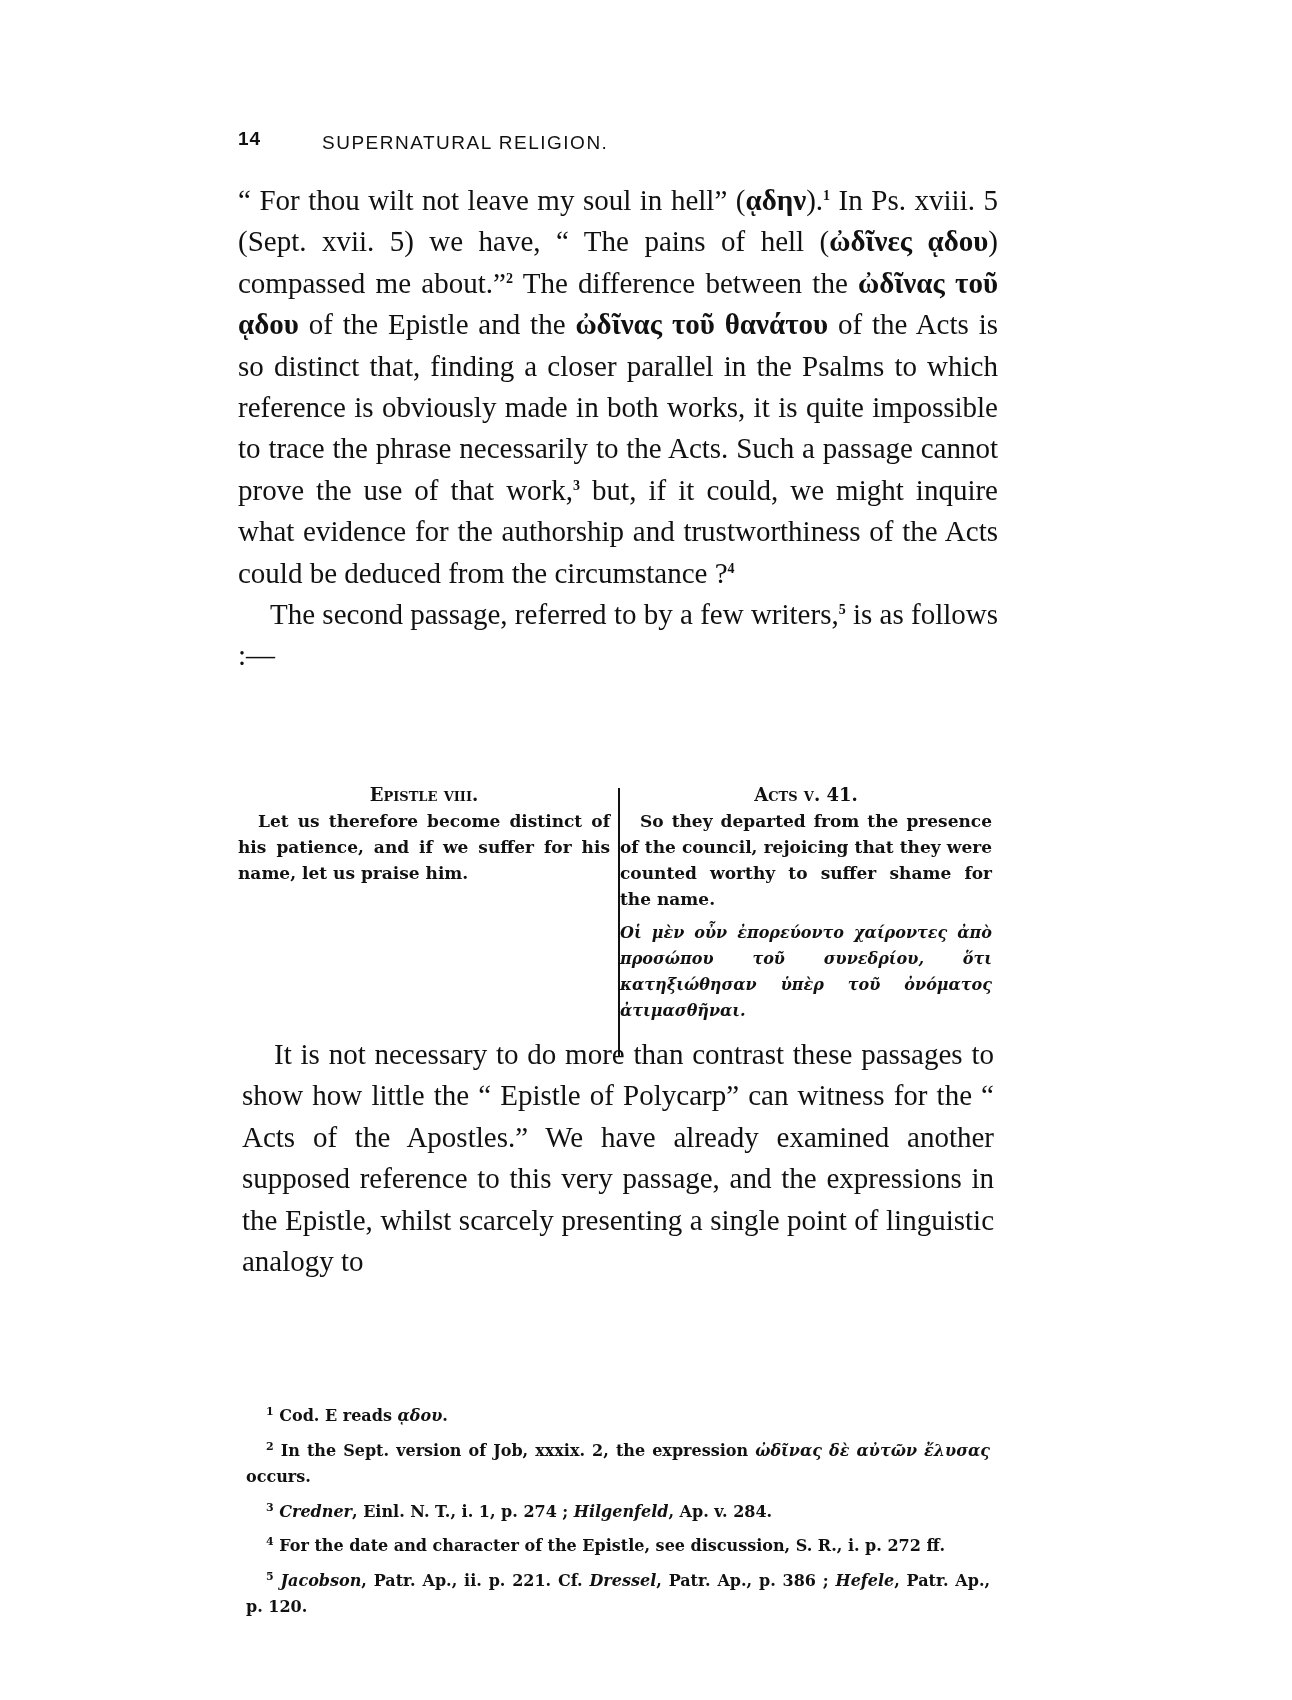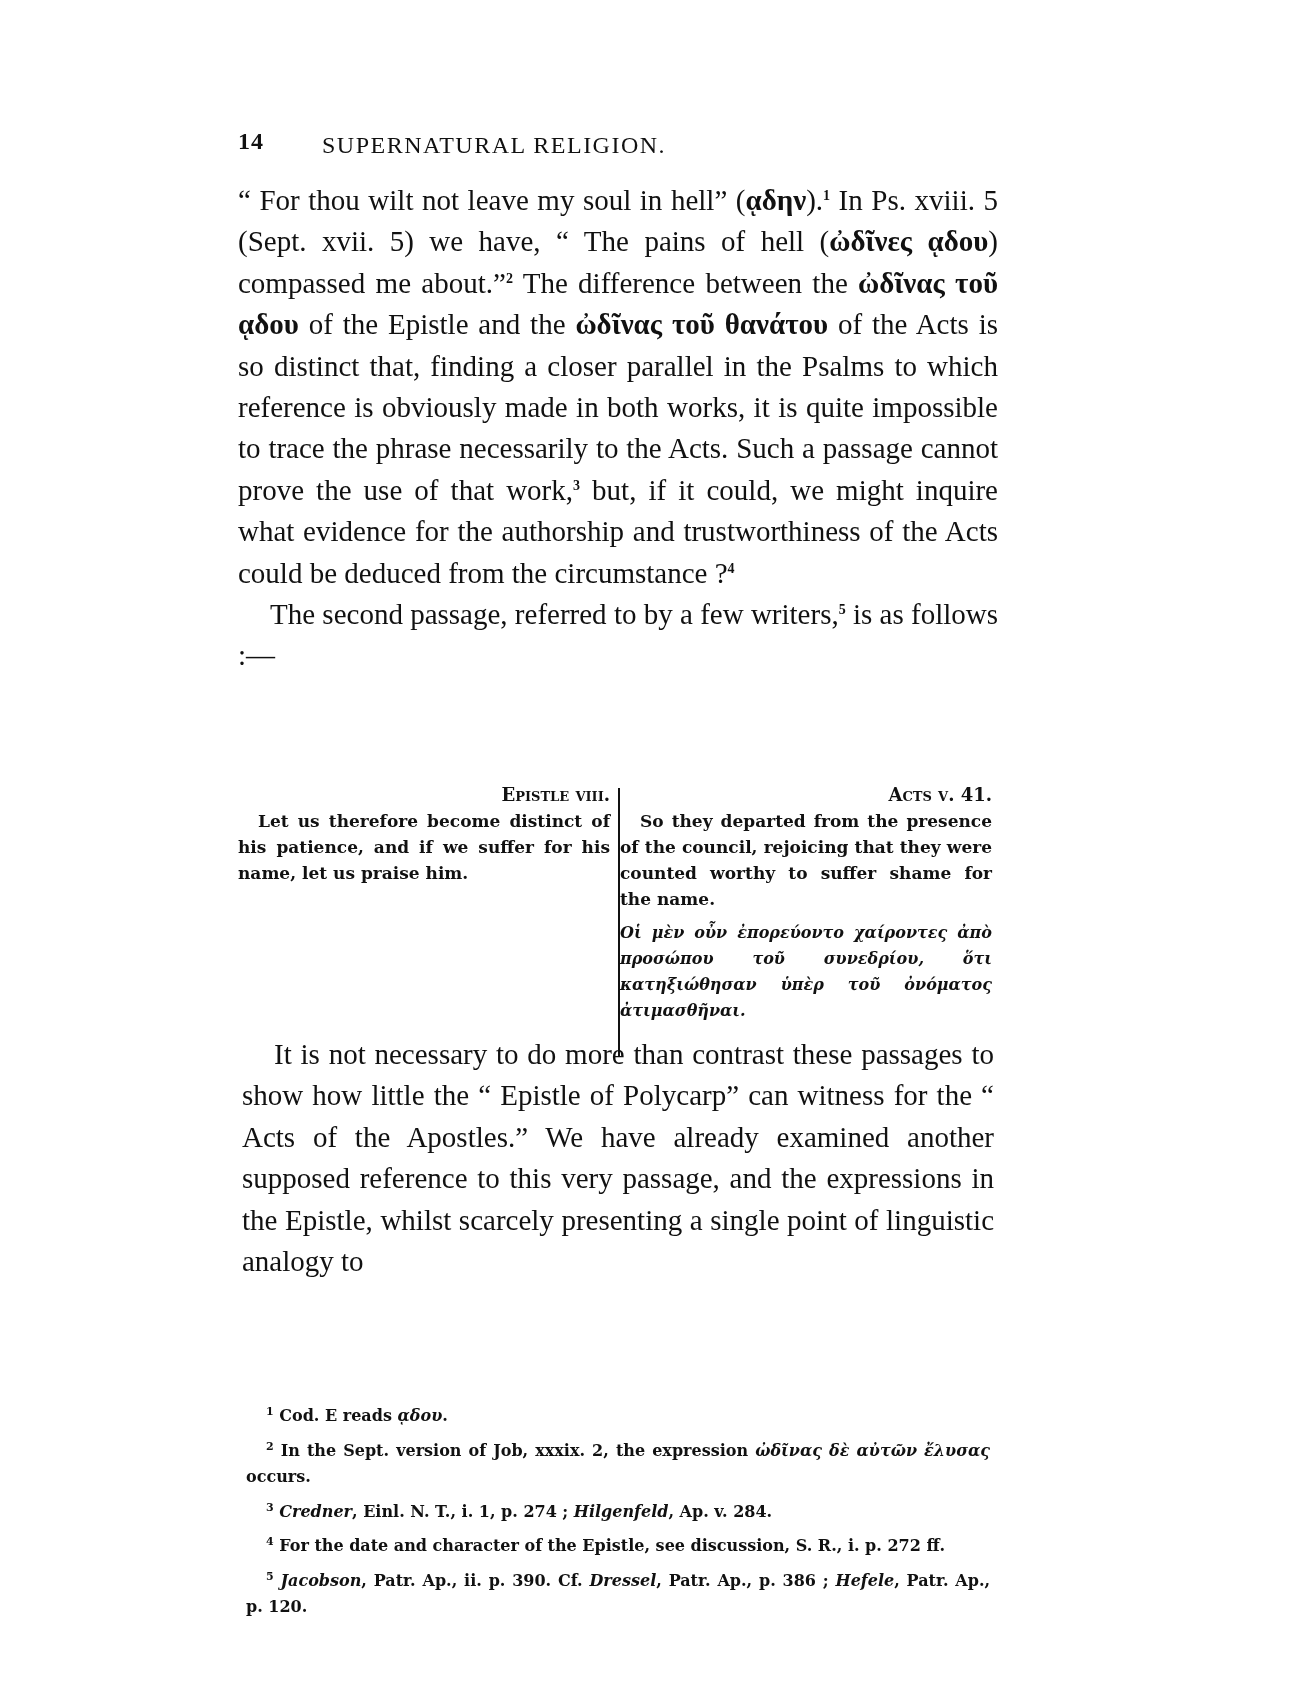--- a/index.html
+++ b/index.html
@@ -1,34 +1,34 @@
 <!DOCTYPE html>
 <html><head>
 <meta charset="utf-8">
 <style>
   html, body { margin: 0; padding: 0; background: #ffffff; }
   body { width: 1292px; height: 1700px; position: relative; overflow: hidden; color: #111; }
   .page { position: absolute; left: 238px; top: 0; width: 760px; }
   .running-head { position: absolute; top: 128px; left: 0; width: 760px; height: 30px;
-    font-family: Liberation Serif, serif; font-size: 24px; letter-spacing: 1px; }
+    font-family: Liberation Sans, sans-serif; font-size: 19px; letter-spacing: 1px; }
   .running-head .pno { position: absolute; left: 0; top: 0; font-weight: bold; }
   .running-head .title { position: absolute; left: 84px; top: 4px; letter-spacing: 1.5px; }
   .body { position: absolute; top: 180px; left: 0; width: 760px;
     font-family: "Liberation Serif", serif; font-size: 29px; line-height: 41.4px; text-align: justify; }
   .body p { margin: 0; }
   .body .indent { text-indent: 32px; }
   .gr { font-weight: bold; }
   sup { font-size: 14px; vertical-align: 10px; line-height: 0; font-weight: bold; }
   .cols { position: absolute; top: 782px; left: 0; width: 760px; display: flex;
     font-family: "DejaVu Serif", serif; font-weight: bold; font-size: 17px; line-height: 26px; }
   .col { width: 372px; text-align: justify; }
   .col.left { padding-right: 8px; }
   .col.right { padding-left: 0; }
   .divider { width: 0; border-left: 2px solid #111; margin-top: 6px; height: 268px; }
-  .col .heading { text-align: right; font-variant: small-caps; font-size: 18px; margin-bottom: 0; }
+  .col .heading { text-align: center; font-variant: small-caps; font-size: 18px; margin-bottom: 0; }
   .col .en { text-indent: 20px; }
   .col .greek { font-style: italic; margin-top: 8px; font-size: 16px; }
   .left .greek { margin-top: 34px; }
   .body2 { position: absolute; top: 1030px; left: 0; width: 760px;
     font-family: "Liberation Serif", serif; font-size: 29px; line-height: 41.4px; text-align: justify; }
   .body2 p { margin: 4px; text-indent: 32px; }
   .notes { position: absolute; top: 1395px; left: 0; width: 760px;
     font-family: "DejaVu Serif", serif; font-weight: bold; font-size: 16px; line-height: 26.5px; text-align: justify; }
   .notes p { margin: 8px; text-indent: 20px; }
   .notes sup { font-size: 11px; vertical-align: 6px; }
@@ -64,16 +64,16 @@
 
   <div class="body2">
     <p>It is not necessary to do more than contrast these passages to show how little the “ Epistle of Polycarp” can witness for the “ Acts of the Apostles.” We have already examined another supposed reference to this very passage, and the expressions in the Epistle, whilst scarcely presenting a single point of linguistic analogy to</p>
   </div>
 
   <div class="notes">
     <p><sup>1</sup><span> Cod. E reads </span><i>ᾳδου</i><span>.</span></p>
     <p><sup>2</sup><span> In the Sept. version of Job, xxxix. 2, the expression </span><i>ὠδῖνας δὲ αὐτῶν ἔλυσας</i><span> occurs.</span></p>
     <p><sup>3</sup> <i>Credner</i><span>, Einl. N. T., i. 1, p. 274 ; </span><i>Hilgenfeld</i><span>, Ap. v. 284.</span></p>
     <p><sup>4</sup><span> For the date and character of the Epistle, see discussion, S. R., i. p. 272 ff.</span></p>
-    <p><sup>5</sup> <i>Jacobson</i><span>, Patr. Ap., ii. p. 390.   Cf. </span><i>Dressel</i><span>, Patr. Ap., p. 386 ; </span><i>Hefele</i><span>, Patr. Ap., p. 120.</span></p>
+    <p><sup>5</sup> <i>Jacobson</i><span>, Patr. Ap., ii. p. 221.   Cf. </span><i>Dressel</i><span>, Patr. Ap., p. 386 ; </span><i>Hefele</i><span>, Patr. Ap., p. 120.</span></p>
   </div>
 
 </div>
 
 </body></html>

